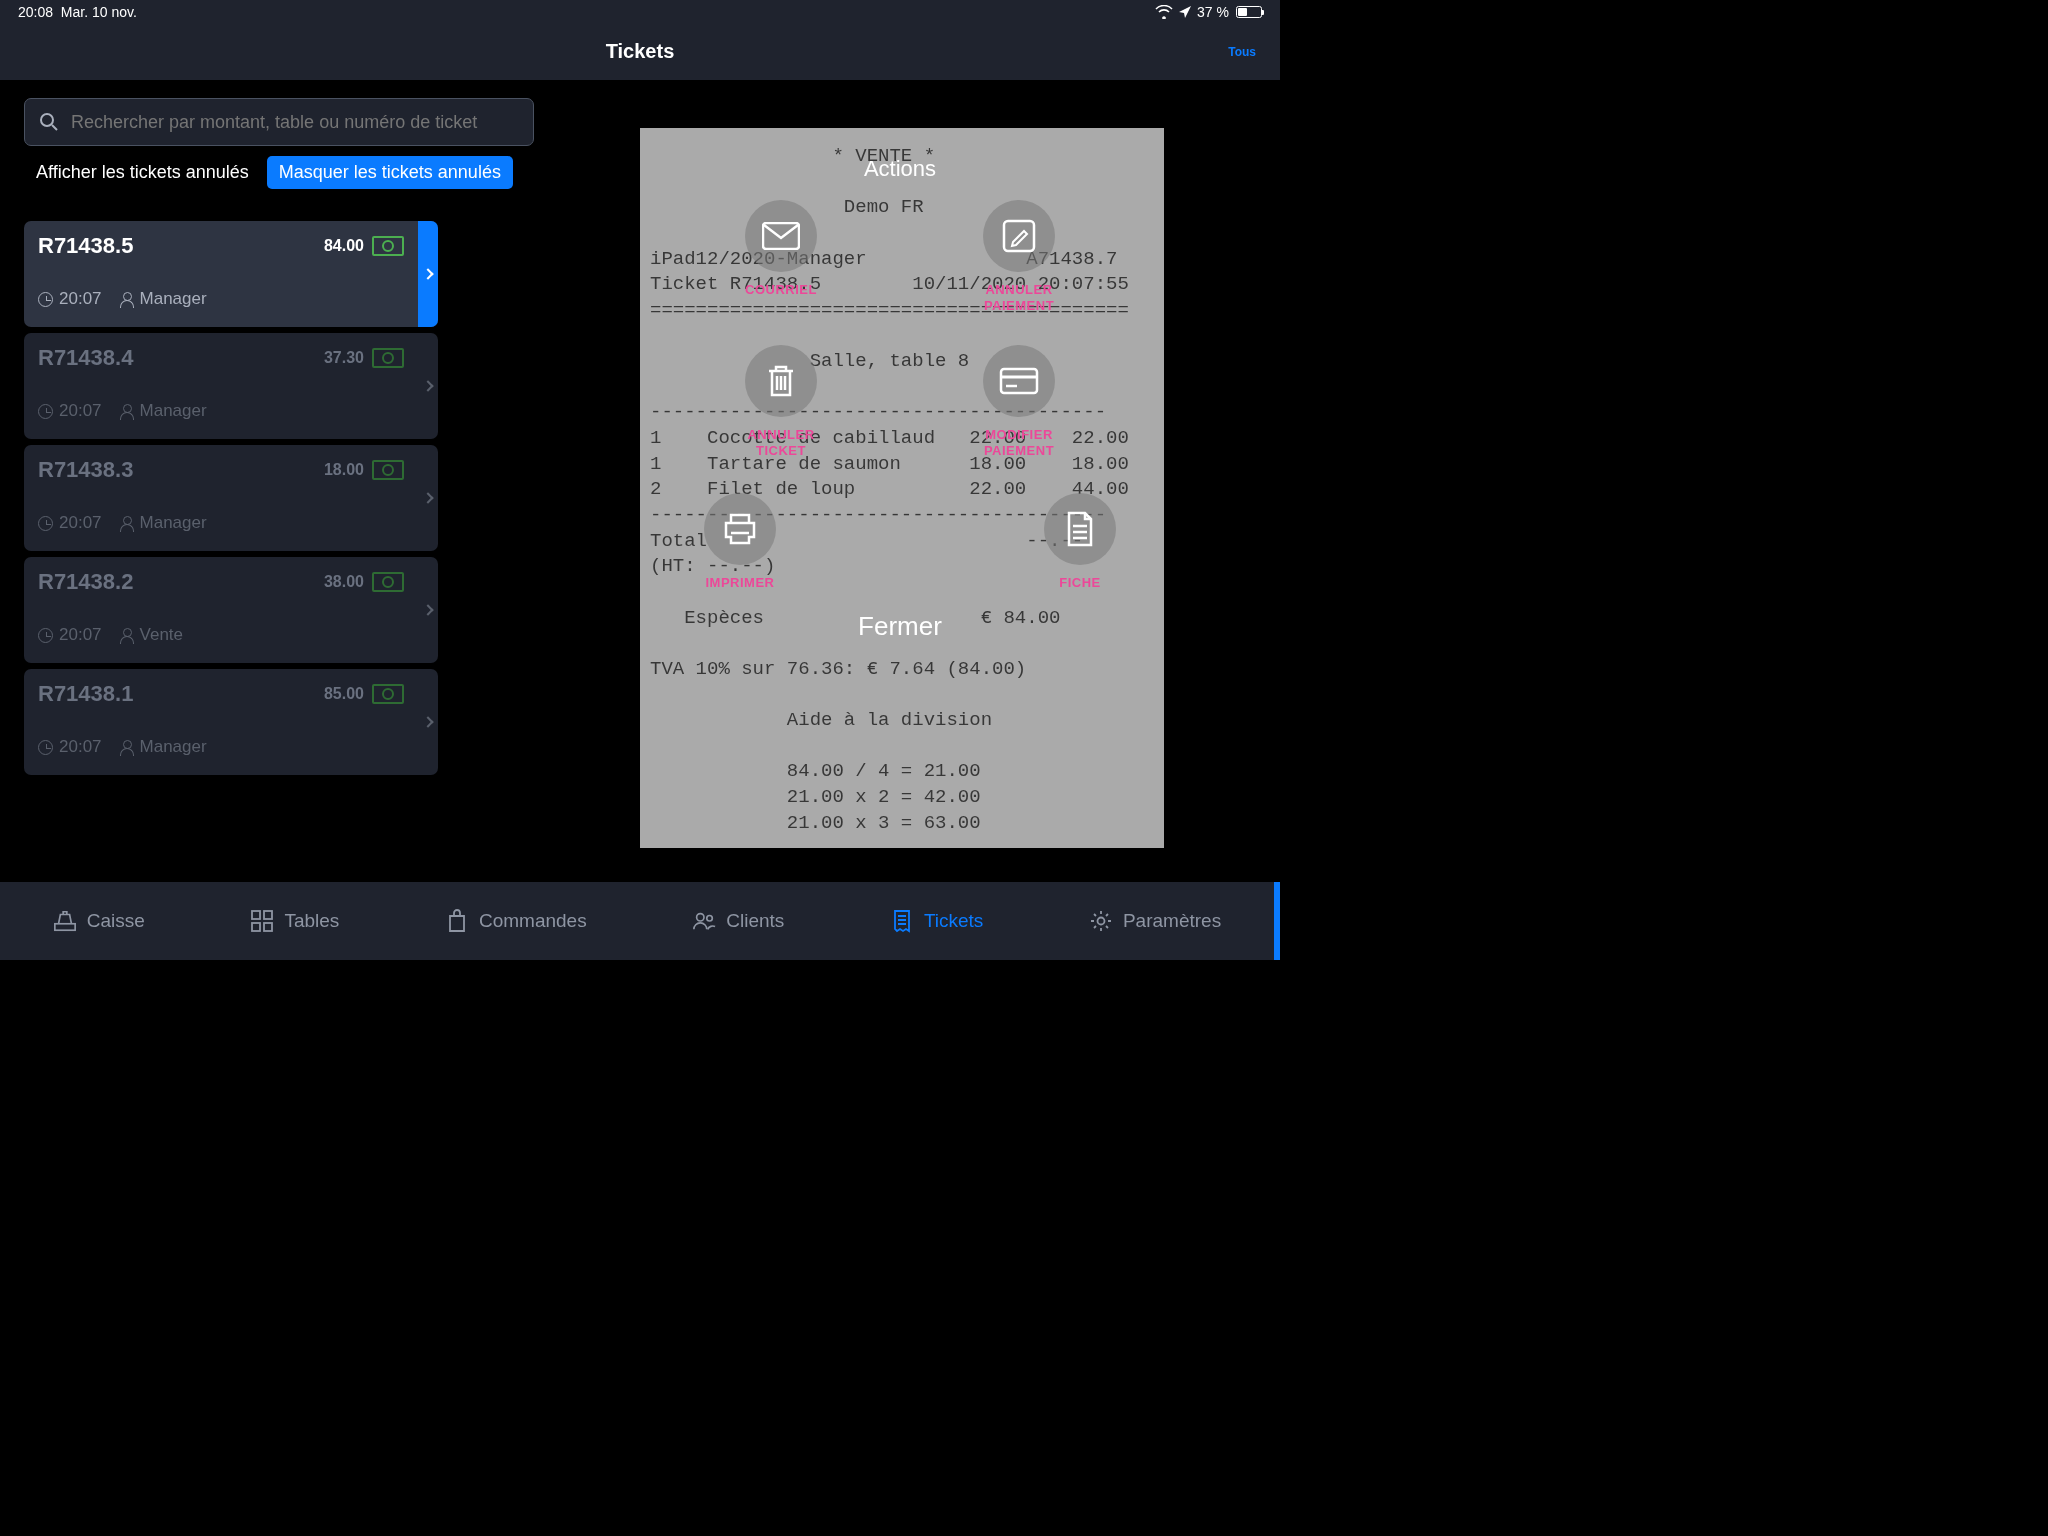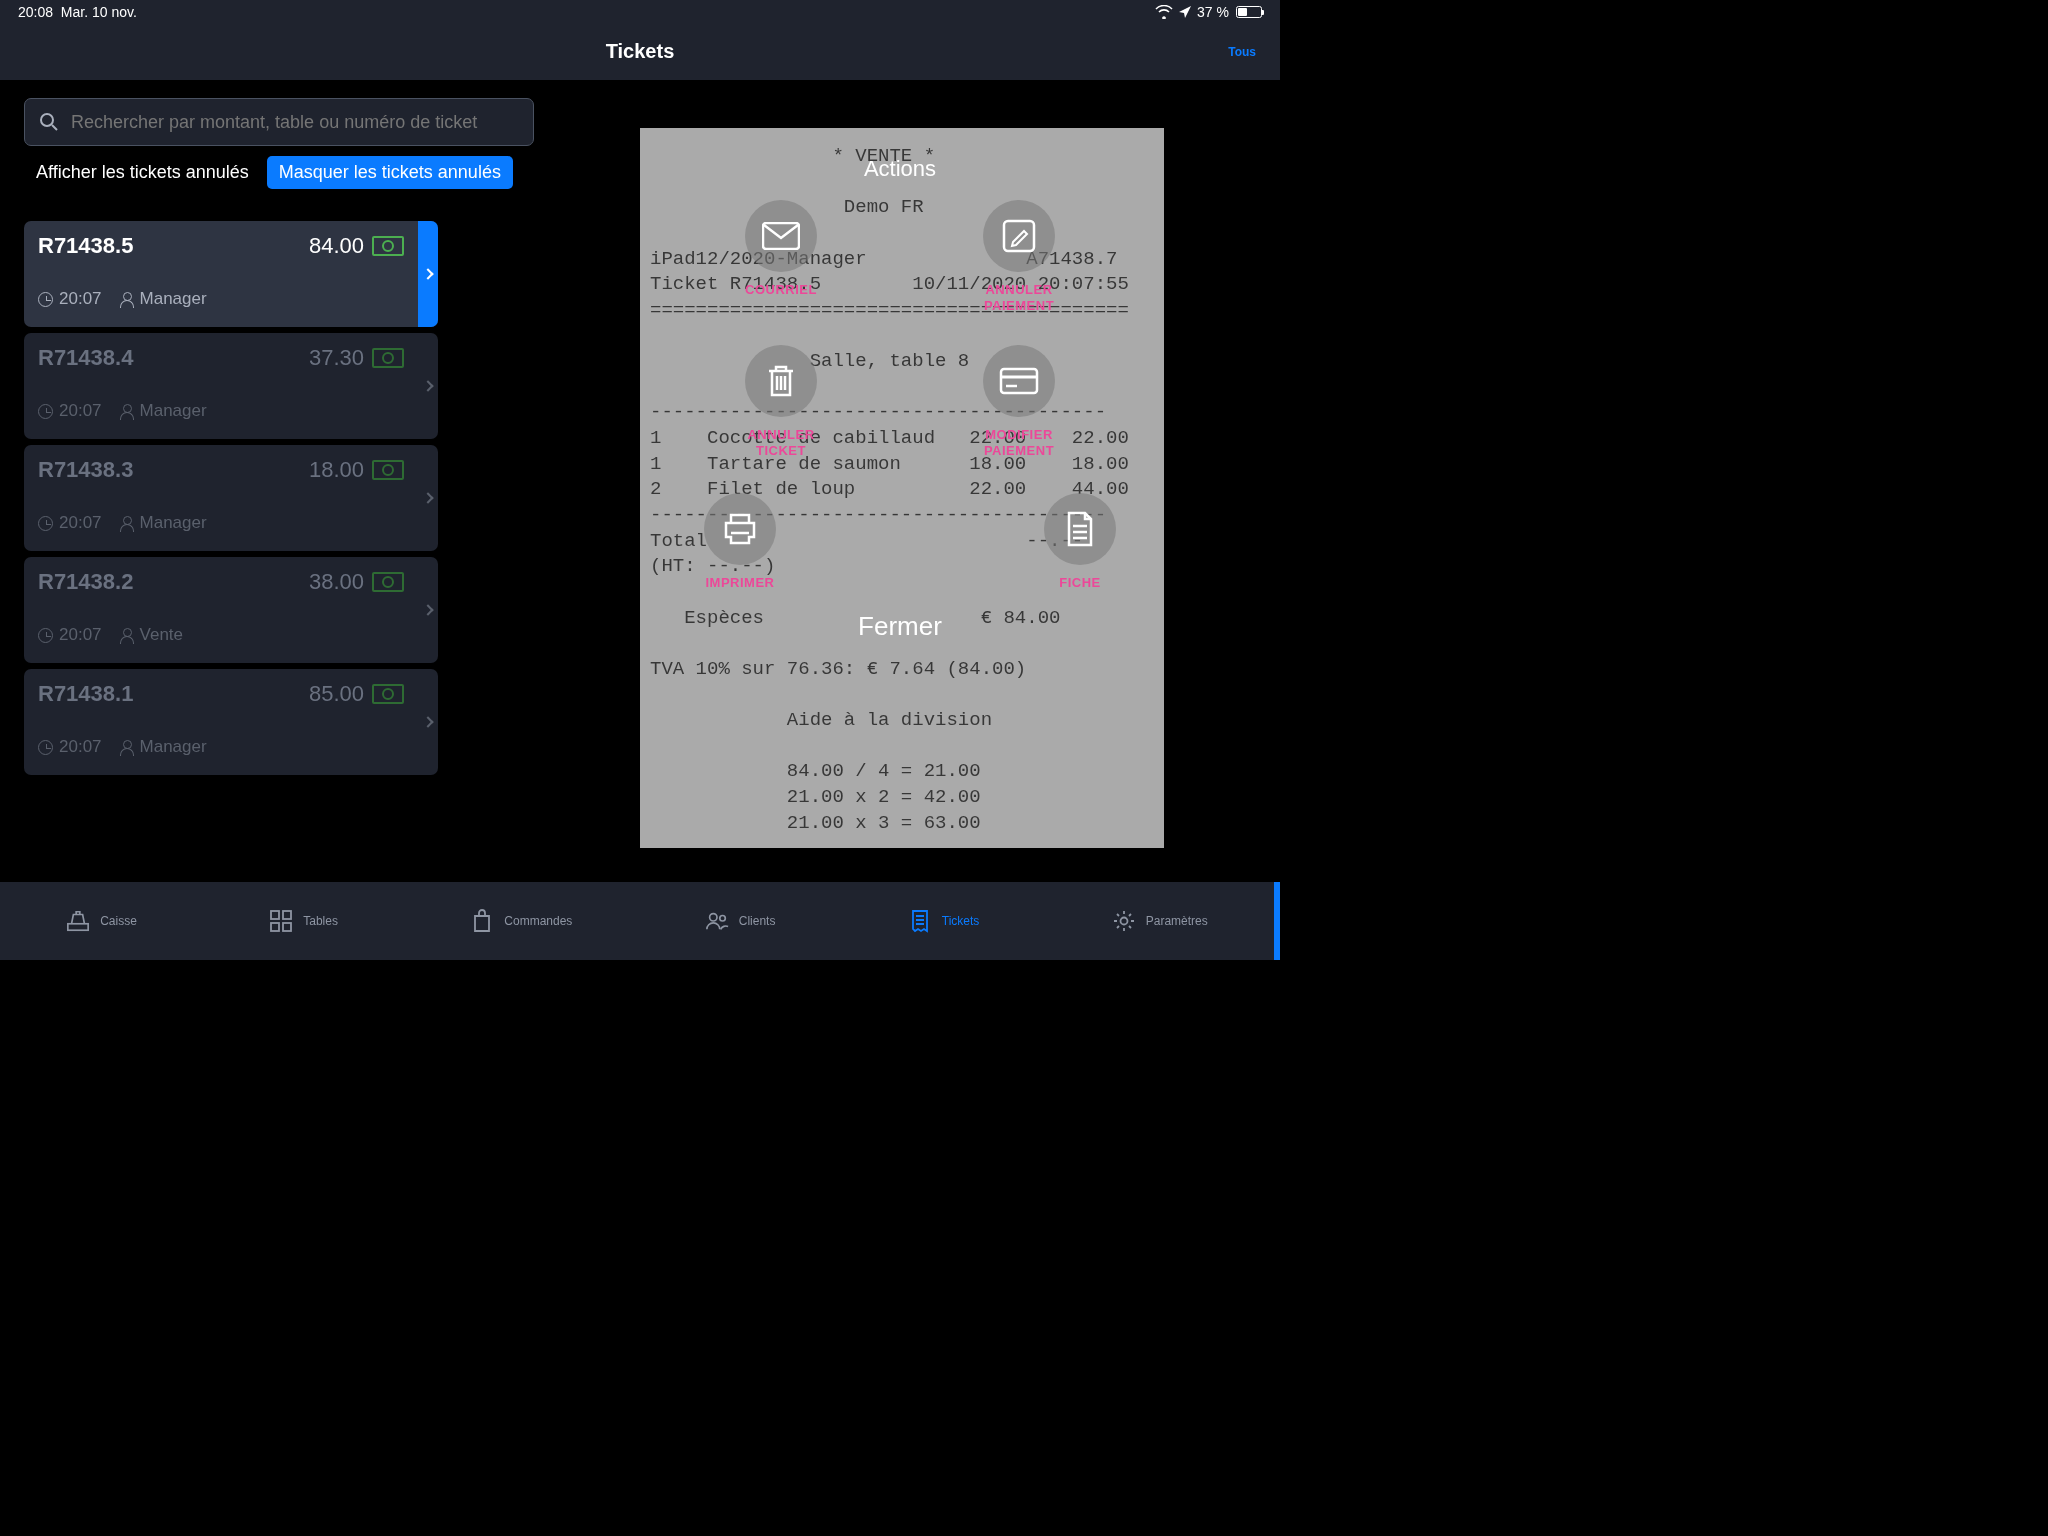--- a/index.html
+++ b/index.html
@@ -58,21 +58,21 @@
     margin-bottom: 6px;
     display: flex;
     position: relative;
     overflow:hidden;
   }
   .ticket-item.selected { background: #2e3442; }
   .ticket-body { flex:1; padding: 12px 14px; display:flex; flex-direction:column; justify-content:space-between;}
   .ticket-row1 { display:flex; justify-content:space-between; align-items:center; }
   .ticket-id { font-size: 22px; font-weight:600; }
   .ticket-amount-wrap { display:flex; align-items:center; gap:8px;}
-  .ticket-amount { font-size: 22px; font-weight:400; }
+  .ticket-amount { font-size: 16px; font-weight:700; }
   .cash-icon { width:32px; height:20px; border:2px solid #4caf50; border-radius:2px; position:relative;}
   .cash-icon::after { content:""; width:8px; height:8px; border:2px solid #4caf50; border-radius:50%; position:absolute; left:50%; top:50%; transform:translate(-50%,-50%);}
   .ticket-row2 { display:flex; gap:18px; align-items:center; font-size:17px; color:#aab0bd; margin-bottom:6px;}
   .dim .ticket-id, .dim .ticket-amount { color: #6a7180; }
   .dim .ticket-row2 { color: #5a606c; }
   .dim .cash-icon { border-color:#2e6b33; }
   .dim .cash-icon::after { border-color:#2e6b33;}
   .arrow-strip { width: 20px; background:#0a7bff; display:flex; align-items:center; justify-content:center;}
   .arrow-strip.dim-strip { background: transparent; }
   .chevron { width:8px; height:8px; border-right:2px solid #fff; border-bottom:2px solid #fff; transform:rotate(-45deg);}
@@ -98,21 +98,21 @@
   .action-circle { width:72px; height:72px; border-radius:50%; background: rgba(120,120,120,0.55); display:flex; align-items:center; justify-content:center;}
   .action-label { color:#ec4899; font-size:13px; font-weight:700; letter-spacing:0.5px; text-align:center; line-height:1.25;}
   .close-label { text-align:center; font-size:26px; color:#fff; margin-top:20px; font-weight:500; cursor:pointer;}
 
   .bottom-bar {
     position:absolute; bottom:0; left:0; right:0; height:78px;
     background: #1f232e;
     display:flex; justify-content: space-around; align-items:center;
     border-right: 6px solid #0a7bff;
   }
-  .nav-item { display:flex; align-items:center; gap:10px; font-size:12px; color:#8e95a3; cursor:pointer;}
+  .nav-item { display:flex; align-items:center; gap:10px; font-size:19px; color:#8e95a3; cursor:pointer;}
   .nav-item.active { color:#0a7bff; }
   .nav-icon { width:24px; height:24px; display:flex; align-items:center; justify-content:center;}
 
   svg { display:block; }
 </style>
 </head>
 <body>
 
 <div class="status-bar">
   <div><span>20:08</span>&nbsp;&nbsp;<span>Mar. 10 nov.</span></div>

